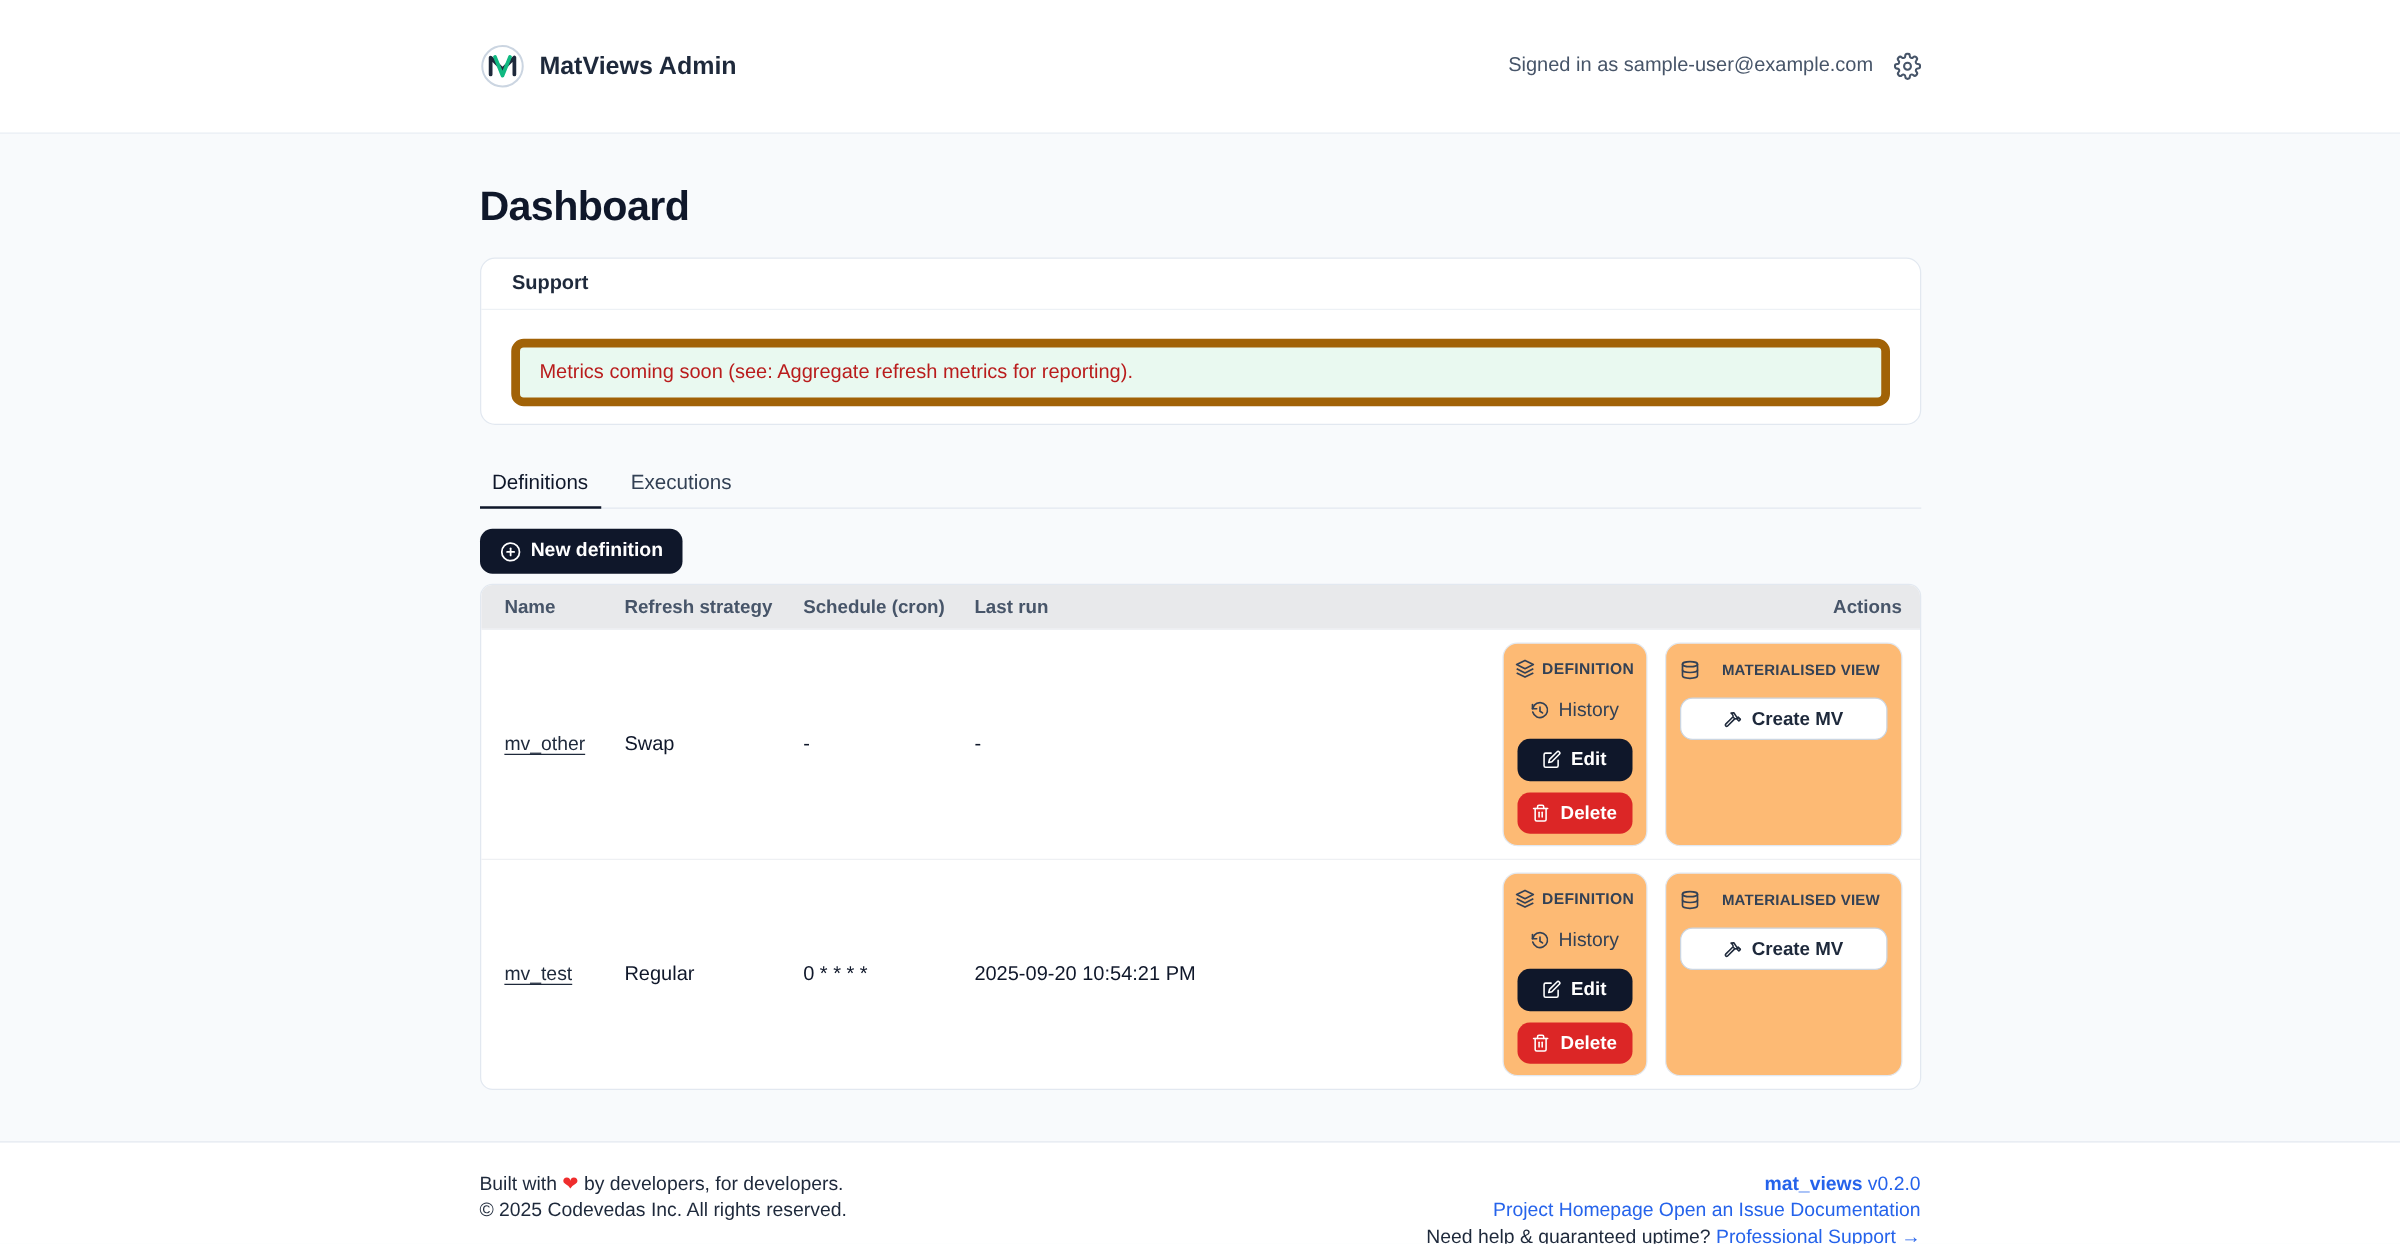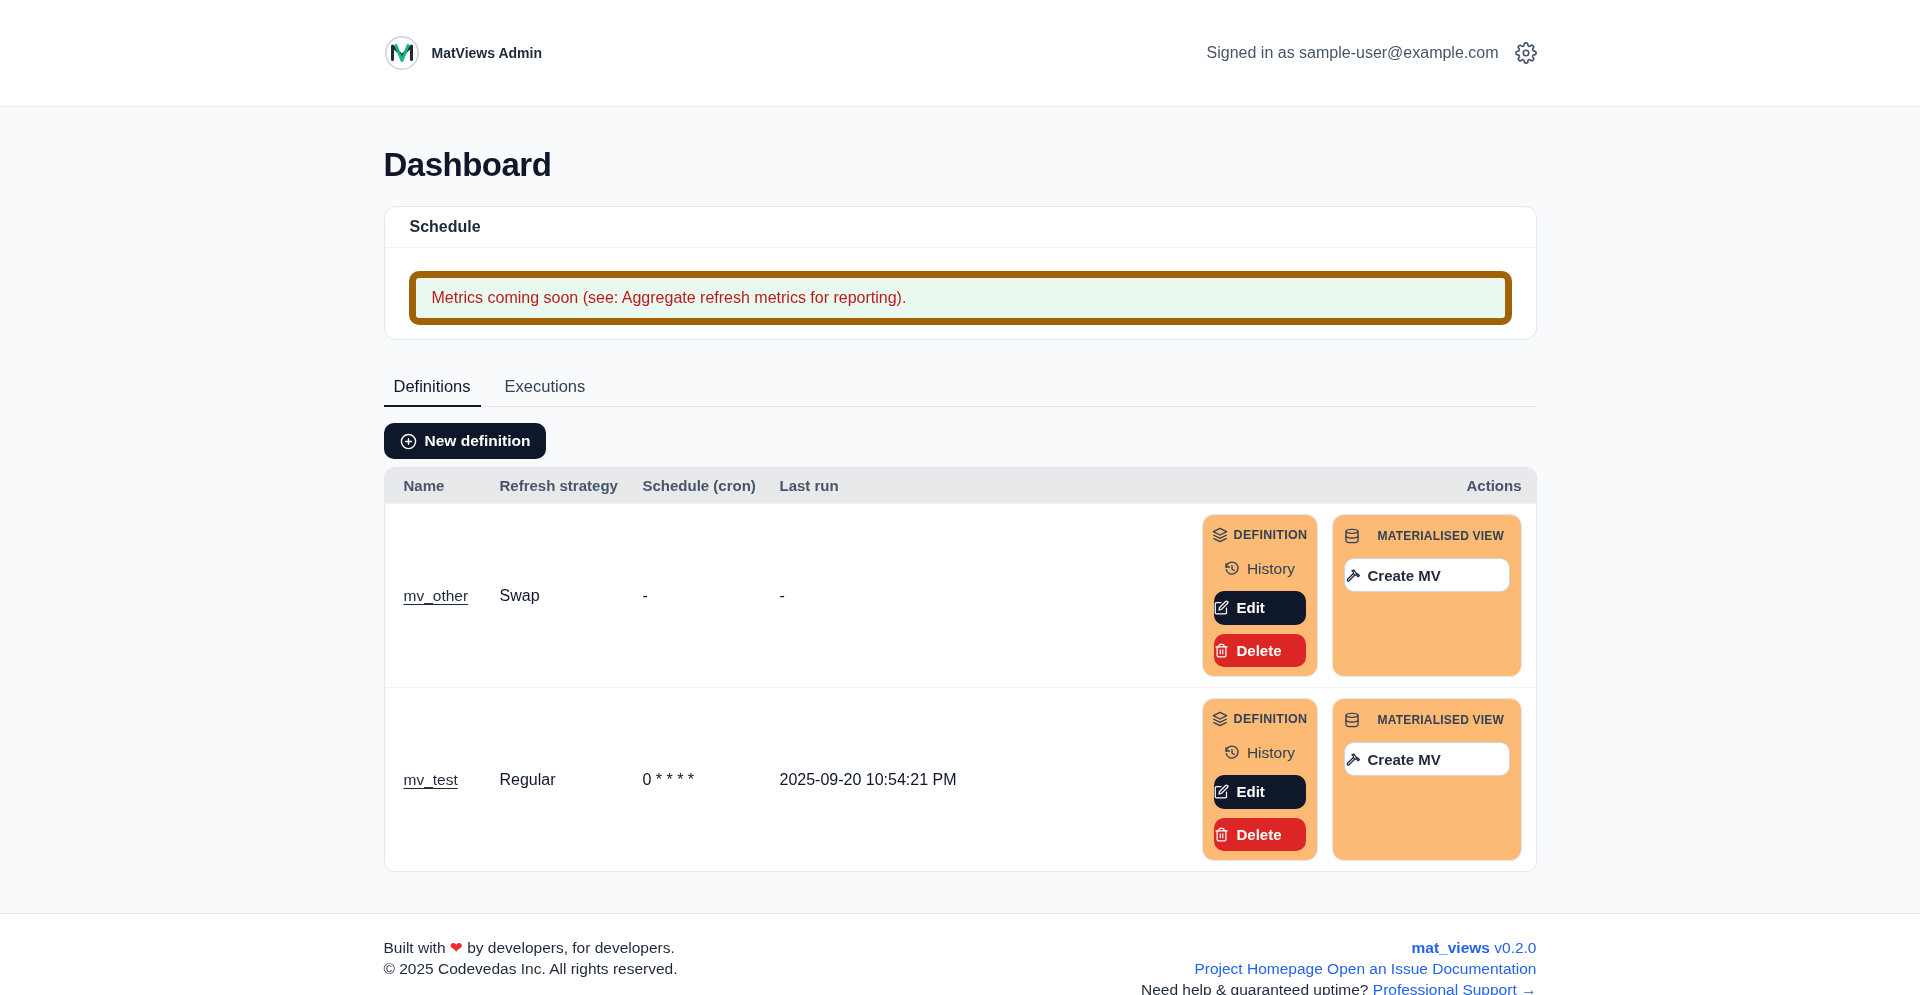--- a/index.html
+++ b/index.html
@@ -9,38 +9,38 @@
     background:#f8fafc;
     color:#0f172a;
     display:flex; flex-direction:column;
   }
   .container { width:1153px; margin:0 auto; }
 
   
   .topbar { height:107px; background:#ffffff; border-bottom:1px solid #e8edf3; flex:none; }
   .topbar-inner { height:100%; display:flex; align-items:center; justify-content:space-between; }
   .brand { display:flex; align-items:center; gap:12px; }
-  .brand-title { font-size:14px; font-weight:700; color:#1e293b; }
+  .brand-title { font-size:20px; font-weight:700; color:#1e293b; }
   .account { display:flex; align-items:center; gap:16px; color:#475569; font-size:16px; }
   .icon { display:inline-flex; align-items:center; justify-content:center; flex:none; }
 
   
   .main { flex:1; }
   .page-title { padding-top:39px; font-size:33px; font-weight:800; letter-spacing:-0.5px; color:#0f172a; margin-bottom:22px; }
 
   .card { background:#fff; border:1px solid #e2e8f0; border-radius:12px; }
   .card-header { padding:11px 25px; font-size:16px; font-weight:700; color:#1e293b; border-bottom:1px solid #edf1f5; }
   .card-body { padding:23px 24px 14px 24px; }
   .alert-success { border:7px solid #a16207; background:#e9f9f0; color:#b91c1c; border-radius:10px; padding:11px 16px; font-size:16px; }
 
   .tabs { margin-top:29px; display:flex; gap:14px; border-bottom:1px solid #e2e8f0; }
   .tab { padding:8px 10px 9px 10px; font-size:16.5px; color:#334155; cursor:pointer; }
   .tab.active { color:#0f172a; border-bottom:2.5px solid #0f172a; margin-bottom:-1px; font-weight:500; }
 
-  .btn { display:inline-flex; align-items:center; justify-content:flex-start; gap:8px; border:none; cursor:pointer;
+  .btn { display:inline-flex; align-items:center; justify-content:center; gap:8px; border:none; cursor:pointer;
          border-radius:10px; font-family:inherit; font-weight:700; }
   .btn-dark { background:#0f172a; color:#fff; }
   .btn-danger { background:#dc2626; color:#fff; }
   .btn-outline { background:#fff; color:#1e293b; border:1px solid #cbd5e1; }
   .btn-new { height:36px; padding:0 16px; font-size:15.5px; margin-top:16px; }
 
   
   .table { margin-top:8px; background:#fff; border:1px solid #e2e8f0; border-radius:10px; overflow:hidden; margin-bottom:41px; }
   .tgrid { display:grid; grid-template-columns:96px 143px 137px 1fr 340px; }
   .thead { background:#e8e9eb; }
@@ -98,21 +98,21 @@
       </span>
     </div>
   </div>
 </header>
 
 <main class="main">
   <div class="container">
     <h1 class="page-title">Dashboard</h1>
 
     <section class="card">
-      <div class="card-header">Schedule</div>
+      <div class="card-header">Support</div>
       <div class="card-body">
         <div class="alert-success">Metrics coming soon (see: Aggregate refresh metrics for reporting).</div>
       </div>
     </section>
 
     <nav class="tabs">
       <div class="tab active">Definitions</div>
       <div class="tab">Executions</div>
     </nav>
 

